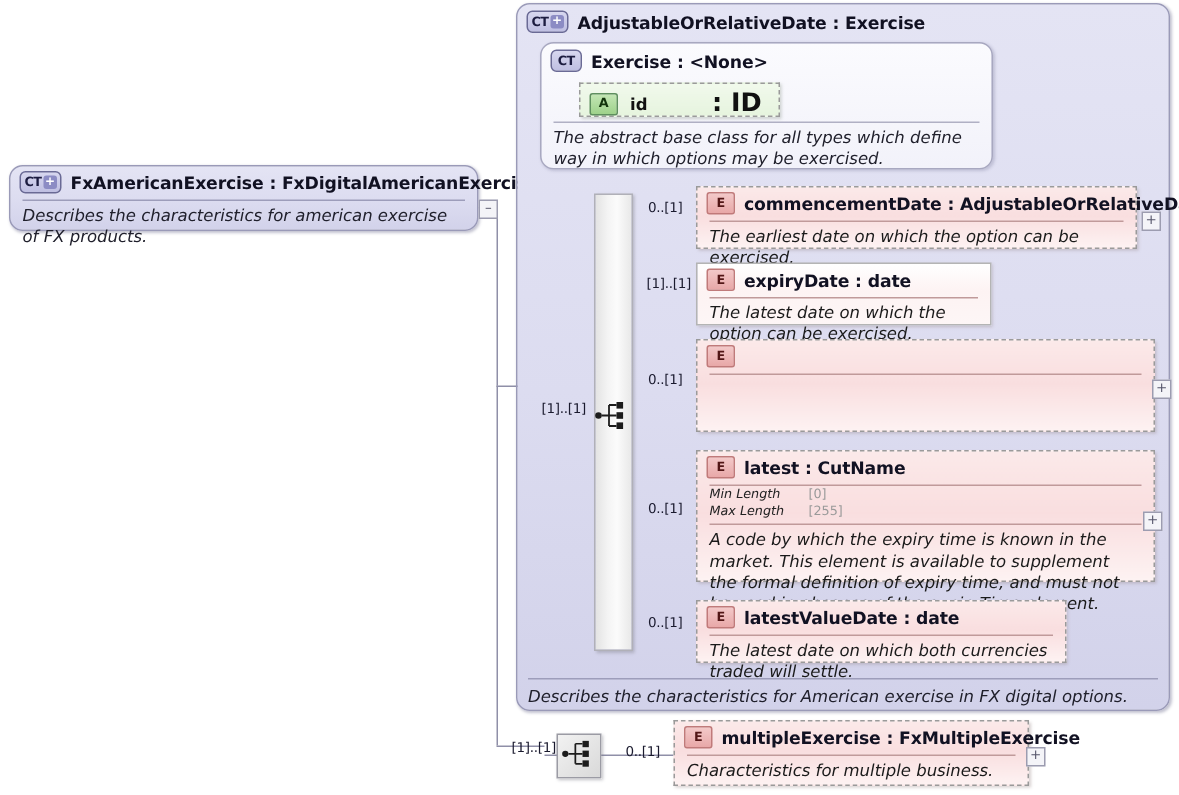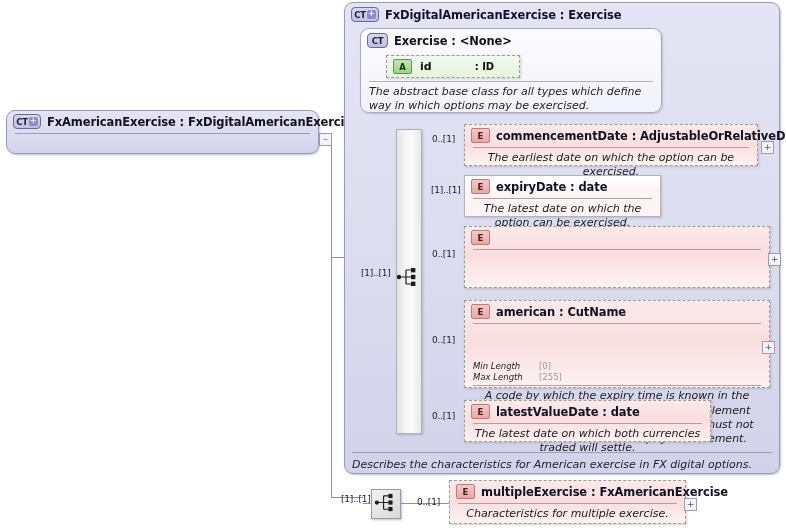--- a/index.html
+++ b/index.html
@@ -78,37 +78,37 @@
   .ebox{
     border:1px dashed #9a9a9a;
     background:linear-gradient(180deg,#fbe9e9 0%,#f9dedf 48%,#fdf2f2 100%);
     box-shadow:1px 1px 2px rgba(140,120,120,.35);
   }
   .ebox.solid{
     border:1px solid #b4b4b4;
     background:linear-gradient(180deg,#ffffff 0%,#fdf3f3 45%,#fdf6f6 100%);
   }
   .ebox .sep{background:#c09a9a;margin:2px 8px 0 8px;}
-  .ebox .desc{color:#1a1a1a;text-align:center;}
+  .ebox .desc{color:#1a1a1a;}
 
   
   .abox{
     border:1px dashed #9a9a9a;
     background:linear-gradient(180deg,#f1f9ec 0%,#e6f4de 100%);
     box-shadow:1px 1px 2px rgba(130,140,125,.35);
   }
   .attr-row{
     display:flex;align-items:center;padding:3px 6px;white-space:nowrap;
   }
   .attr-name{font-size:11px;font-weight:bold;color:#111;}
-  .attr-type{font-size:10px;font-weight:bold;color:#111;}
+  .attr-type{font-size:17px;font-weight:bold;color:#111;}
 
   
   .facets{
-    padding:1px 8px 2px 8px;font-size:8.5px;line-height:1.25;margin-top:36px;
+    padding:1px 8px 2px 8px;font-size:8.5px;line-height:1.25;
   }
   .facet-row{display:flex;}
   .facet-label{font-style:italic;color:#222;width:66px;}
   .facet-val{color:#9a9a9a;}
 
   
   .line{position:absolute;background:#8f8fa8;}
   .hline{height:1px;}
   .vline{width:1px;}
 
@@ -176,27 +176,28 @@
 
 <div class="abs line hline" style="left:363px;top:503px;width:9px;"></div>
 <div class="abs line hline" style="left:399px;top:503px;width:50px;"></div>
 
 <div class="abs ctbox" style="left:6px;top:110px;width:313px;height:44px;">
   <div class="hdr">
     <span class="badge badge-ct">CT<span class="plus">+</span></span>
     <span class="title">FxAmericanExercise : FxDigitalAmericanExercise</span>
   </div>
   <div class="sep"></div>
+  <div class="desc">Describes the characteristics for american exercise of FX products.</div>
 </div>
 <div class="tog" style="left:319px;top:133px;">–</div>
 
 <div class="abs ctbox" style="left:344px;top:2px;width:436px;height:472px;">
   <div class="hdr" style="padding-top:4px;">
     <span class="badge badge-ct">CT<span class="plus">+</span></span>
-    <span class="title">FxDigitalAmericanExercise : Exercise</span>
+    <span class="title">AdjustableOrRelativeDate : Exercise</span>
   </div>
 </div>
 
 <div class="abs ctbox-inner" style="left:360px;top:28px;width:302px;height:85px;">
   <div class="hdr" style="padding-top:4px;">
     <span class="badge badge-ct2">CT</span>
     <span class="title">Exercise : &lt;None&gt;</span>
   </div>
   <div class="sep" style="margin-top:31px;background:#b0b0c4;"></div>
   <div class="desc">The abstract base class for all types which define way in which options may be exercised.</div>
@@ -243,21 +244,21 @@
     <span class="badge badge-e">E</span>
   </div>
   <div class="sep"></div>
 </div>
 <div class="tog" style="left:768px;top:253px;">+</div>
 
 <div class="card" style="left:432px;top:335px;">0..[1]</div>
 <div class="abs ebox" style="left:464px;top:300px;width:306px;height:88px;">
   <div class="hdr">
     <span class="badge badge-e">E</span>
-    <span class="title">american : CutName</span>
+    <span class="title">latest : CutName</span>
   </div>
   <div class="sep"></div>
   <div class="facets">
     <div class="facet-row">
       <span class="facet-label">Min Length</span>
       <span class="facet-val">[0]</span>
     </div>
     <div class="facet-row">
       <span class="facet-label">Max Length</span>
       <span class="facet-val">[255]</span>
@@ -284,18 +285,18 @@
 <div class="card" style="left:341px;top:494px;">[1]..[1]</div>
 <div class="seqbox" style="left:371px;top:489px;width:28px;height:28px;"></div>
 <svg class="seqicon" width="22" height="22" viewBox="0 0 23 23" style="left:374px;top:492px;">
   <use href="#seq-glyph"></use>
 </svg>
 
 <div class="card" style="left:417px;top:497px;">0..[1]</div>
 <div class="abs ebox" style="left:449px;top:480px;width:237px;height:44px;">
   <div class="hdr">
     <span class="badge badge-e">E</span>
-    <span class="title">multipleExercise : FxAmericanExercise</span>
-  </div>
-  <div class="sep"></div>
-  <div class="desc">Characteristics for multiple exercise.</div>
+    <span class="title">multipleExercise : FxMultipleExercise</span>
+  </div>
+  <div class="sep"></div>
+  <div class="desc">Characteristics for multiple business.</div>
 </div>
 <div class="tog" style="left:684px;top:498px;">+</div>
 
 </body></html>

